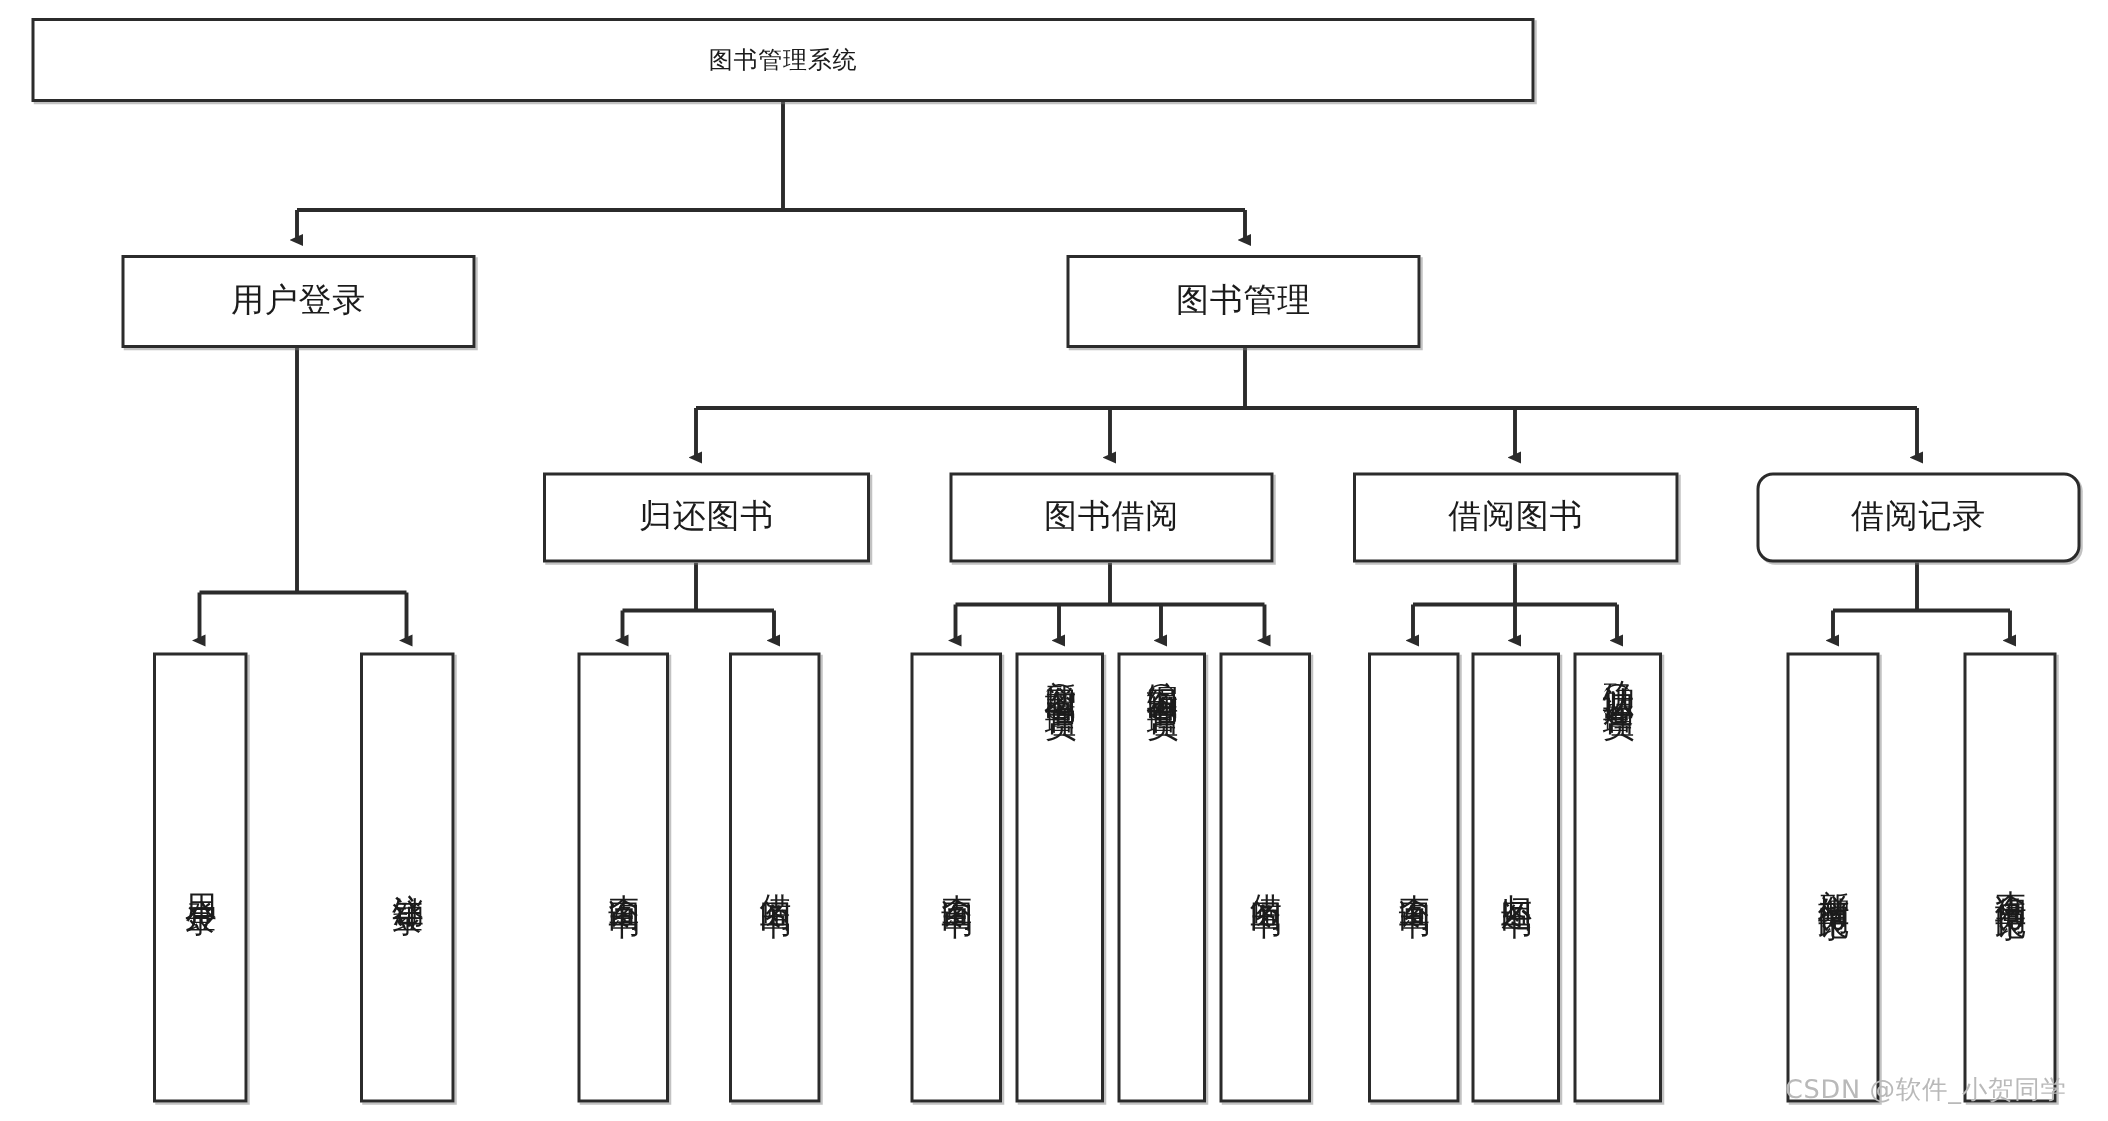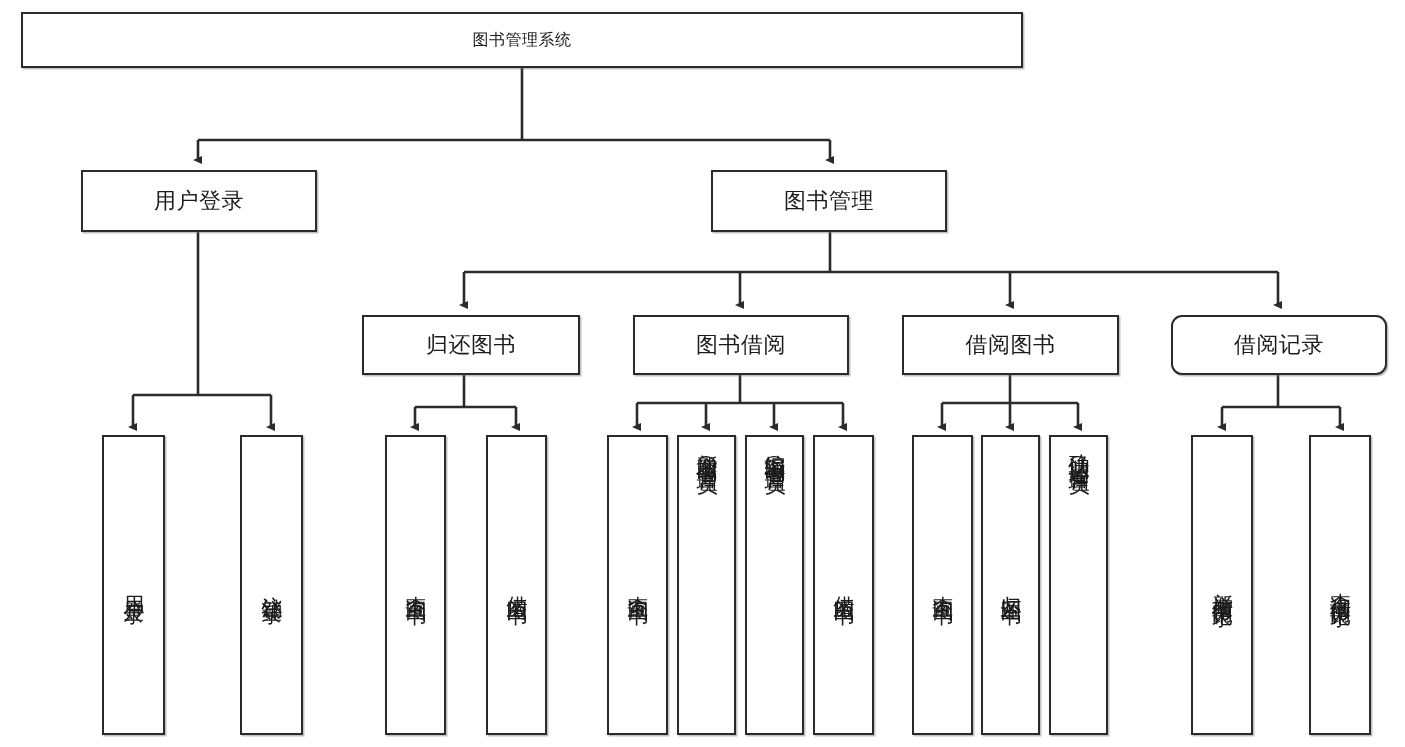--- a/index.html
+++ b/index.html
@@ -190,14 +190,15 @@
     <span class="lbl">确认归还（管理员）</span>
   </div>
 
   <div class="node v mid" style="left:1191px; top:435px; width:62px; height:300px;">
     <span class="lbl">新增借阅记录</span>
   </div>
   <div class="node v mid" style="left:1309px; top:435px; width:62px; height:300px;">
     <span class="lbl">查询借阅记录</span>
   </div>
 
+  <div class="watermark" style="left:1190px; top:715px;">CSDN @软件_小贺同学</div>
 
 </div>
 
 </body></html>

